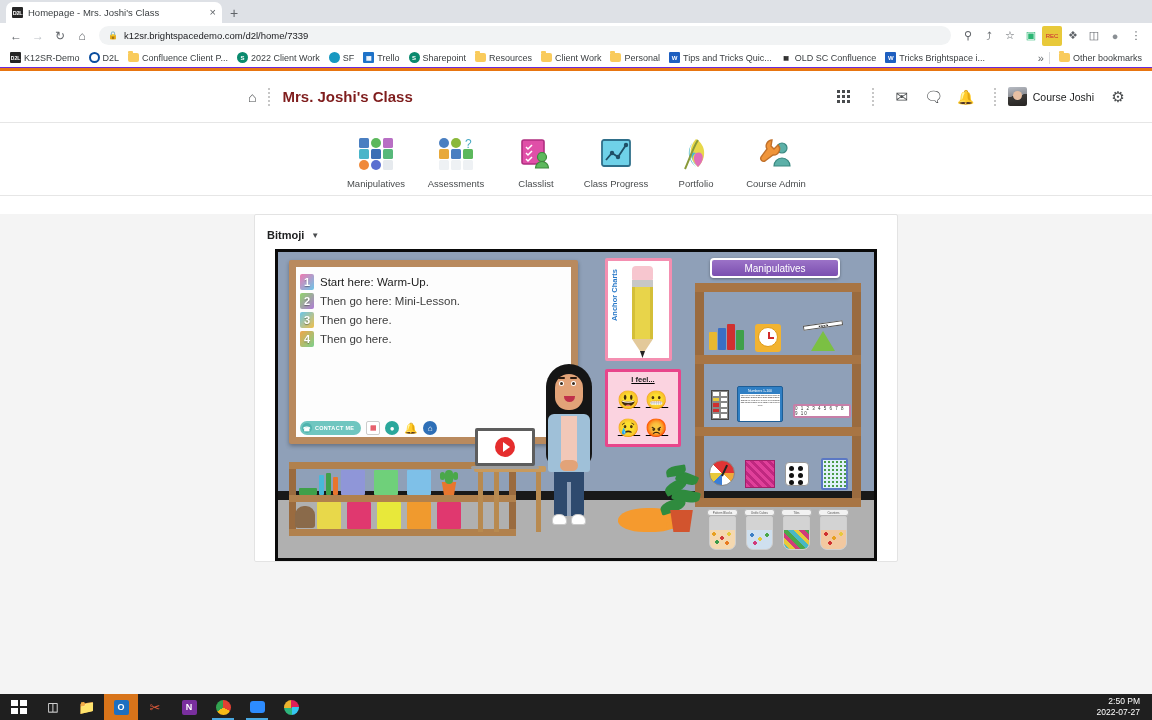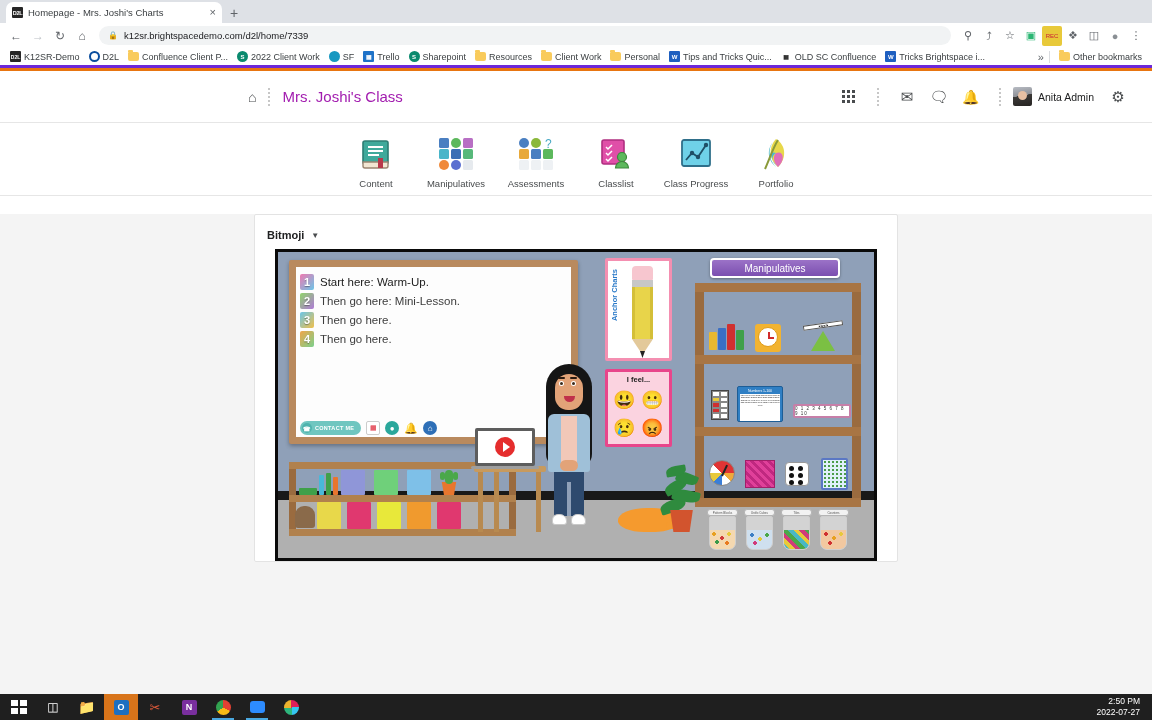--- a/index.html
+++ b/index.html
@@ -42,40 +42,40 @@
   .lock { font-size: 8px; color: #5f6368; }
   .toolbar-icons { display: flex; align-items: center; gap: 1px; }
   .tbicon {
     width: 20px; height: 20px; display: flex; align-items: center; justify-content: center;
     font-size: 11px; color: #5f6368; cursor: pointer;
   }
 
   .bookmarks {
     height: 20px; background: #fff; display: flex; align-items: center;
     padding: 0 6px; gap: 1px; font-size: 9px; color: #3c4043;
-    border-bottom: 3px solid #6d28d9; position: relative;
+    border-bottom: 1px solid #6d28d9; position: relative;
   }
   .bm { display: flex; align-items: center; gap: 3px; padding: 2px 4px; border-radius: 3px; cursor: pointer; white-space: nowrap; }
   .bm-ico { width: 11px; height: 11px; border-radius: 1px; flex: 0 0 auto; display: flex; align-items: center; justify-content: center; font-size: 6px; color: #fff; font-weight: bold; }
   .bm-folder { width: 11px; height: 9px; background: #f9cb5c; border-radius: 1px 2px 2px 2px; flex: 0 0 auto; position: relative; }
   .bm-folder::before { content:""; position:absolute; top:-2px; left:0; width:5px; height:2px; background:#f9cb5c; border-radius:1px 1px 0 0; }
   .bm-overflow { margin-left: auto; display: flex; align-items: center; gap: 5px; }
   .bm-sep { width: 1px; height: 12px; background: #dadce0; }
 
   
   .page { background: #fff; height: 626px; position: relative; overflow: hidden; }
   .orange-bar { height: 3px; background: #e87511; }
 
   .bs-header {
     height: 52px; display: flex; align-items: center;
     padding: 0 18px 0 248px; border-bottom: 1px solid #e6e6e6; background: #fff;
   }
   .home-ico { font-size: 14px; color: #494c4e; cursor: pointer; }
   .vdots { width: 2px; height: 20px; margin: 0 12px; background-image: radial-gradient(#c7c7c7 40%, transparent 41%); background-size: 2px 4px; }
-  .course-title { font-size: 15px; color: #a21caf; font-weight: 400; }
+  .course-title { font-size: 15px; color: #7f1d1d; font-weight: 700; }
   .hdr-right { margin-left: auto; display: flex; align-items: center; gap: 0; }
   .hdr-ico { width: 32px; height: 32px; display: flex; align-items: center; justify-content: center; color: #494c4e; cursor: pointer; }
   .waffle { display: grid; grid-template-columns: repeat(3, 3px); grid-template-rows: repeat(3, 3px); gap: 2px; }
   .waffle i { background: #494c4e; display: block; width: 3px; height: 3px; }
   .avatar {
     width: 19px; height: 19px; border-radius: 2px; overflow: hidden; flex: 0 0 auto;
     background: linear-gradient(170deg,#b8bcc4 0%,#8e9096 45%,#3c3a38 46%,#262422 100%);
     position: relative;
   }
   .avatar::after { content:""; position:absolute; left:5px; top:4px; width:9px; height:9px; border-radius:50%; background:#e8c0a3; }
@@ -170,23 +170,23 @@
     font-weight: bold; writing-mode: vertical-rl; transform: rotate(180deg);
   }
   .pencil { position: absolute; left: 24px; top: 5px; width: 21px; height: 92px; }
   .pencil .eraser { height: 14px; background: #f7c6cf; border-radius: 4px 4px 1px 1px; }
   .pencil .ferrule { height: 7px; background: #c7c7c7; }
   .pencil .body { height: 52px; background: #e8d44a; border-left: 3px solid #d4bf38; border-right: 3px solid #d4bf38; }
   .pencil .wood { height: 12px; background: #e3c99a; clip-path: polygon(0 0,100% 0,62% 100%,38% 100%); }
   .pencil .tip { height: 7px; background: #232323; clip-path: polygon(38% 0,62% 0,50% 100%); }
 
   .feel-poster {
-    position: absolute; left: 327px; top: 117px; width: 67px; height: 78px;
+    position: absolute; left: 327px; top: 117px; width: 76px; height: 78px;
     background: #fbd3e0; border: 3px solid #e8458b; border-radius: 2px;
-    display: flex; flex-direction: column; align-items: center; padding-top: 3px;
+    display: flex; flex-direction: column; align-items: center; padding-top: 3px; text-decoration: underline;
   }
   .feel-title { font-size: 7.5px; color: #1c1c1c; font-weight: bold; }
   .feel-grid { display: grid; grid-template-columns: 1fr 1fr; gap: 2px; margin-top: 3px; }
   .emoji { width: 26px; height: 26px; border-radius: 50%; display: flex; align-items: center; justify-content: center; font-size: 18px; line-height: 1; }
 
   .manip-banner {
     position: absolute; left: 432px; top: 6px; width: 130px; height: 20px;
     background: linear-gradient(180deg,#9b72c7,#7b4fb0); border: 2px solid #fff;
     border-radius: 4px; color: #fff; font-size: 10px;
     display: flex; align-items: center; justify-content: center;
@@ -287,21 +287,21 @@
   .tb-clock { margin-left: auto; color: #fff; font-size: 8.5px; text-align: right; line-height: 11px; padding-right: 10px; }
 </style>
 </head>
 <body>
 
 <div class="browser">
 
   <div class="tabstrip">
     <div class="tab">
       <span class="tab-favicon">D2L</span>
-      <span class="tab-title">Homepage - Mrs. Joshi's Charts</span>
+      <span class="tab-title">Homepage - Mrs. Joshi's Class</span>
       <span class="tab-close">×</span>
     </div>
     <span class="newtab">+</span>
   </div>
 
   <div class="navbar">
     <span class="navicon">←</span>
     <span class="navicon disabled">→</span>
     <span class="navicon">↻</span>
     <span class="navicon">⌂</span>
@@ -405,40 +405,27 @@
               <i></i>
               <i></i>
             </span>
         </span>
         <span class="vdots"></span>
         <span class="hdr-ico" style="font-size:15px">✉</span>
         <span class="hdr-ico" style="font-size:15px">🗨</span>
         <span class="hdr-ico" style="font-size:14px">🔔</span>
         <span class="vdots"></span>
         <span class="avatar"></span>
-        <span class="uname">Anita Admin</span>
+        <span class="uname">Course Joshi</span>
         <span class="hdr-ico" style="font-size:15px">⚙</span>
       </div>
     </div>
 
     <div class="navrow">
 
-      <div class="navitem">
-        <span class="navglyph">
-          <svg width="34" height="32" viewBox="0 0 34 32">
-            <rect x="4" y="3" width="25" height="23" rx="2" fill="#3fa99b" stroke="#2c7d73" stroke-width="1.6"></rect>
-            <rect x="9" y="8" width="15" height="2" fill="#fff"></rect>
-              <rect x="9" y="12" width="15" height="2" fill="#fff"></rect>
-              <rect x="9" y="16" width="11" height="2" fill="#fff"></rect>
-            <path d="M4 24 h25 v4 a2 2 0 0 1 -2 2 H6 a2 2 0 0 1 -2 -2z" fill="#f2e6d2" stroke="#9a8470" stroke-width="1.4"></path>
-            <rect x="19" y="20" width="5" height="10" fill="#b8384a"></rect>
-          </svg>
-        </span>
-        <span class="lbl">Content</span>
-      </div>
 
       <div class="navitem">
         <span class="navglyph">
           <svg width="36" height="34" viewBox="0 0 36 34">
             <rect x="1" y="1" width="10" height="10" rx="1.5" fill="#4a7fc1"></rect>
             <circle cx="18" cy="6" r="5" fill="#5cb85c"></circle>
             <rect x="25" y="1" width="10" height="10" rx="1.5" fill="#b86fc4"></rect>
             <rect x="1" y="12" width="10" height="10" rx="1.5" fill="#49b5c9"></rect>
             <rect x="13" y="12" width="10" height="10" rx="1.5" fill="#3a6fb5"></rect>
             <rect x="25" y="12" width="10" height="10" rx="1.5" fill="#57b87a"></rect>
@@ -498,20 +485,30 @@
             <path d="M17 1 C27 7 28 20 19 29 C10 22 9 9 17 1z" fill="#e8d84a"></path>
             <path d="M17 1 C9 7 8 20 17 29 C8 22 7 9 17 1z" fill="#4ab8c4"></path>
             <path d="M17 15 C24 12 27 21 19 29 C14 24 14 18 17 15z" fill="#e06fb8"></path>
             <path d="M17 15 C12 18 12 24 19 29 C11 22 10 12 17 15z" fill="#49b8d8"></path>
             <path d="M6 31 C10 22 14 10 19 2" stroke="#8a9a3a" stroke-width="2" fill="none"></path>
           </svg>
         </span>
         <span class="lbl">Portfolio</span>
       </div>
 
+      <div class="navitem">
+        <span class="navglyph">
+          <svg width="34" height="32" viewBox="0 0 34 32">
+            <circle cx="23" cy="10" r="5" fill="#5cb0a8" stroke="#3a8880" stroke-width="1.2"></circle>
+            <path d="M15 28a8 8 0 0 1 16 0z" fill="#5cb0a8" stroke="#3a8880" stroke-width="1.2"></path>
+            <path d="M13 2a6 6 0 0 0-5 9L2 19a3 3 0 0 0 4 4l8-6a6 6 0 0 0 5-10l-4 4-3-3z" fill="#f0953a" stroke="#c0702a" stroke-width="1.4"></path>
+          </svg>
+        </span>
+        <span class="lbl">Course Admin</span>
+      </div>
 
     </div>
 
     <div class="content-wrap">
 
 
       <div class="card">
         <div class="bitmoji-select">
           <span>Bitmoji</span>
           <span class="chev">▼</span>

